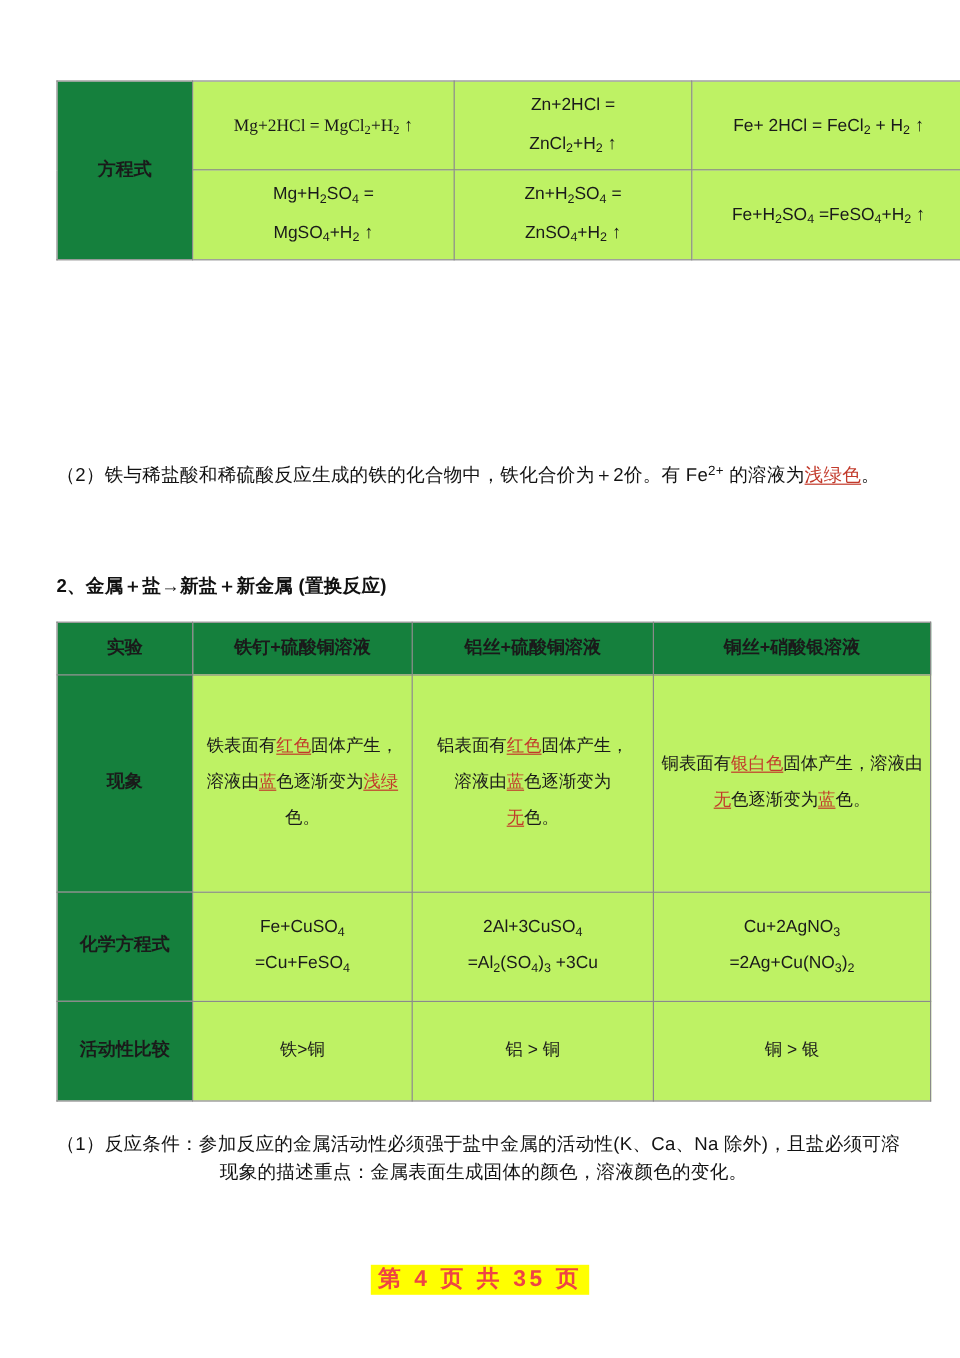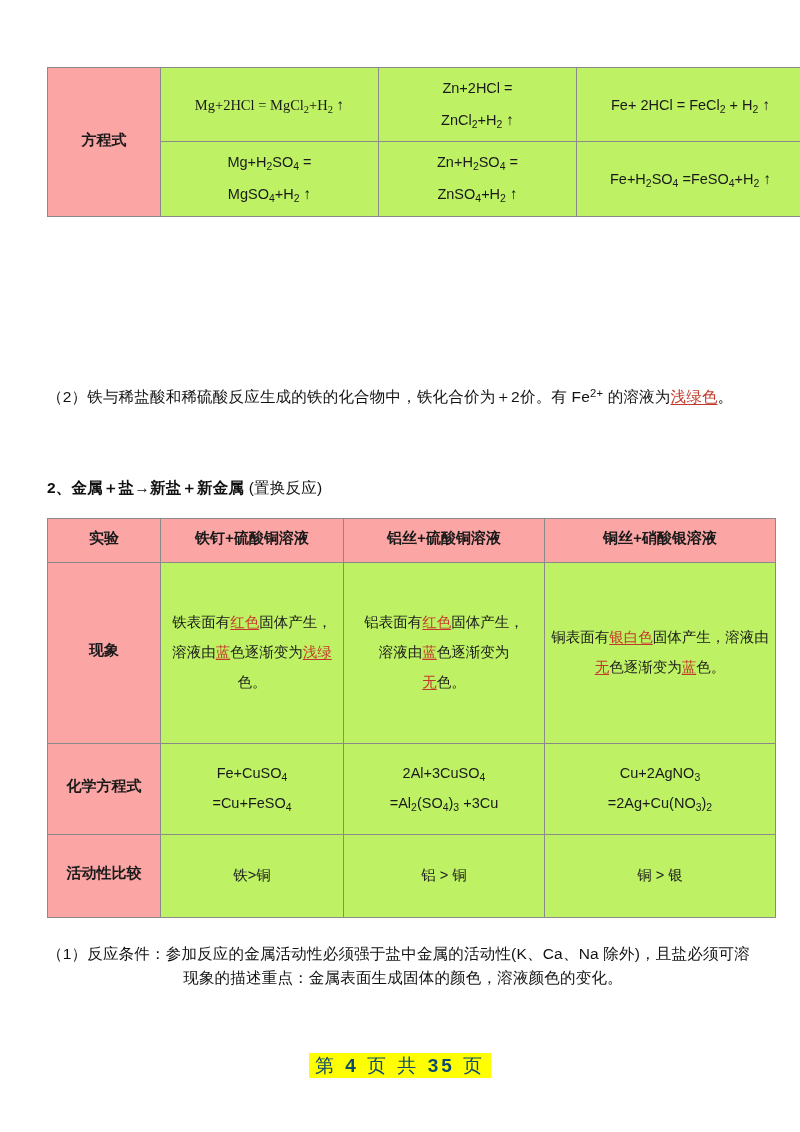--- a/index.html
+++ b/index.html
@@ -31,24 +31,23 @@
     color: #1a1a1a;
   }
   table.doc-table td {
     border: 1px solid #8a8a8a;
     text-align: center;
     vertical-align: middle;
     padding: 6px 6px;
     line-height: 2.05;
   }
   td.tan {
-    background: #fca5a5;
+    background: #15803d;
     font-weight: bold;
     font-size: 15px;
-    font-family: Liberation Mono, monospace;
   }
   td.plain { background: #bef264; }
 
   
   #table-equations {
     position: absolute;
     left: 47px;
     top: 67px;
     width: 708px;
   }
@@ -78,21 +77,21 @@
   #para-1 { left: 47px; top: 255px; width: 712px; }
   #para-2 { left: 47px; top: 374px; width: 712px; }
 
   #heading-2 {
     position: absolute;
     left: 47px; top: 478px;
     font-size: 15.5px;
     font-weight: bold;
     letter-spacing: 0.2px;
   }
-  #heading-2 .paren { font-weight: normal; }
+  #heading-2 .paren { font-weight: bold; }
 
   #para-3 { left: 47px; top: 935px; width: 712px; }
   #para-4 { left: 47px; top: 959px; width: 712px; text-align: center; }
 
   .rw {            
     color: #C23A2B;
     text-decoration: underline;
     text-decoration-color: #C23A2B;
     text-underline-offset: 2px;
   }
@@ -101,24 +100,24 @@
   #page-footer {
     position: absolute;
     left: 0;
     top: 1053px;
     width: 800px;
     text-align: center;
   }
   #page-footer .hl {
     background: #FFFF00;
     font-size: 19px;
-    font-weight: normal;
+    font-weight: bold;
     padding: 2px 6px;
     letter-spacing: 3px;
-    color: #0c4a6e;
+    color: #ef4444;
   }
 </style>
 </head>
 <body>
 
 <div class="page">
 
   <table id="table-equations" class="doc-table">
     <tbody>
       <tr>

